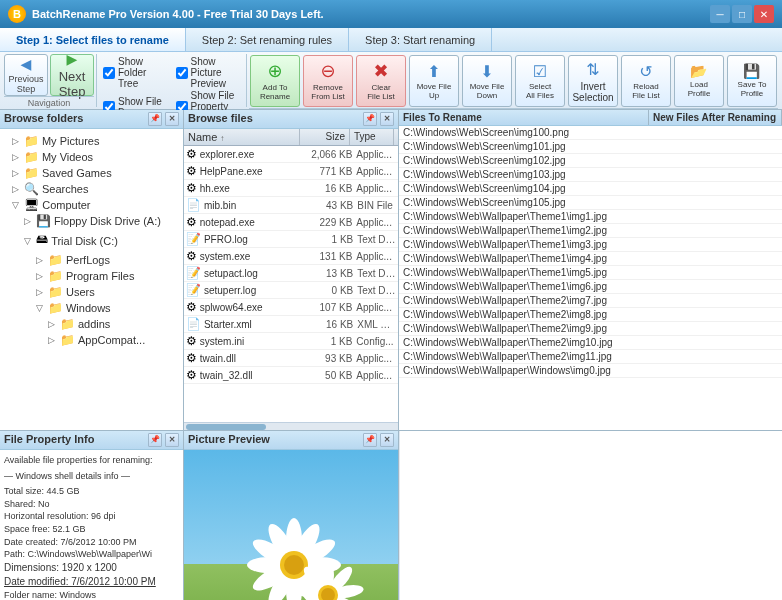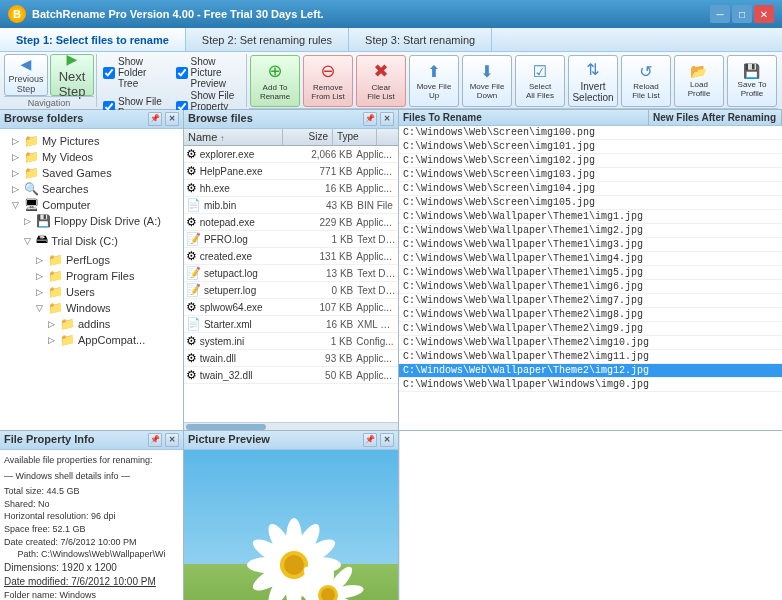--- a/index.html
+++ b/index.html
@@ -156,21 +156,21 @@
       display: flex;
       background: linear-gradient(to bottom, #e8eef4, #d0dce8);
       border-bottom: 1px solid #a0b0c0;
     }
     .col-header {
       padding: 2px 4px;
       font-size: 10px; color: #333;
       border-right: 1px solid #b0bcc8;
       cursor: pointer; user-select: none;
     }
-    .col-name { width: 99px; }
+    .col-name { width: 116px; }
     .col-size { width: 50px; text-align: right; }
     .col-type { width: 44px; }
     .sort-arrow { color: #666; font-size: 8px; }
 
     .file-list { flex: 1; overflow: auto; }
     .file-row {
       display: flex; align-items: center;
       padding: 1px 2px; cursor: pointer;
       border-bottom: 1px solid #f0f0f0;
     }
@@ -191,21 +191,21 @@
     .rename-col {
       padding: 2px 4px;
       font-size: 10px; font-weight: bold; color: #333;
       border-right: 1px solid #a0b8c8;
     }
     .rename-list { flex: 1; overflow: auto; }
     .rename-row {
       padding: 1px 4px;
       font-size: 10px; color: #333;
       border-bottom: 1px solid #f0f0f0;
-      white-space: nowrap; cursor: pointer; font-family: Liberation Mono, monospace;
+      white-space: nowrap; cursor: pointer;
     }
     .rename-row.selected { background: #3399ee; color: white; }
 
     
     .bottom-section {
       display: flex;
       height: 210px;
       border-top: 1px solid #a0b8c8;
     }
 
@@ -503,21 +503,21 @@
         <span class="file-type">Applic...</span>
       </div>
       <div class="file-row">
         <span class="file-icon">📝</span>
         <span class="file-name">PFRO.log</span>
         <span class="file-size">1 KB</span>
         <span class="file-type">Text Doc...</span>
       </div>
       <div class="file-row">
         <span class="file-icon">⚙</span>
-        <span class="file-name">created.exe</span>
+        <span class="file-name">system.exe</span>
         <span class="file-size">131 KB</span>
         <span class="file-type">Applic...</span>
       </div>
       <div class="file-row">
         <span class="file-icon">📝</span>
         <span class="file-name">setupact.log</span>
         <span class="file-size">13 KB</span>
         <span class="file-type">Text Do...</span>
       </div>
       <div class="file-row">
@@ -579,21 +579,20 @@
       <div class="rename-row">C:\Windows\Web\Wallpaper\Theme1\img2.jpg</div>
       <div class="rename-row">C:\Windows\Web\Wallpaper\Theme1\img3.jpg</div>
       <div class="rename-row">C:\Windows\Web\Wallpaper\Theme1\img4.jpg</div>
       <div class="rename-row">C:\Windows\Web\Wallpaper\Theme1\img5.jpg</div>
       <div class="rename-row">C:\Windows\Web\Wallpaper\Theme1\img6.jpg</div>
       <div class="rename-row">C:\Windows\Web\Wallpaper\Theme2\img7.jpg</div>
       <div class="rename-row">C:\Windows\Web\Wallpaper\Theme2\img8.jpg</div>
       <div class="rename-row">C:\Windows\Web\Wallpaper\Theme2\img9.jpg</div>
       <div class="rename-row">C:\Windows\Web\Wallpaper\Theme2\img10.jpg</div>
       <div class="rename-row">C:\Windows\Web\Wallpaper\Theme2\img11.jpg</div>
-      <div class="rename-row selected">C:\Windows\Web\Wallpaper\Theme2\img12.jpg</div>
       <div class="rename-row">C:\Windows\Web\Wallpaper\Windows\img0.jpg</div>
     </div>
   </div>
 
 </div>
 
 <div class="bottom-section">
 
   <div class="property-info">
     <div class="panel-header">
@@ -604,21 +603,21 @@
       </div>
     </div>
     <div class="prop-content">
       <div style="font-size:9px; margin-bottom:3px;">Available file properties for renaming:</div>
       <div style="font-size:9px; margin-bottom:3px;">— Windows shell details info —</div>
       <div style="font-size:9px;">Total size: 44.5 GB</div>
       <div style="font-size:9px;">Shared: No</div>
       <div style="font-size:9px;">Horizontal resolution: 96 dpi</div>
       <div style="font-size:9px;">Space free: 52.1 GB</div>
       <div style="font-size:9px;">Date created: 7/6/2012 10:00 PM</div>
-      <div style="font-size:9px;text-align:center;">Path: C:\Windows\Web\Wallpaper\Wi</div>
+      <div style="font-size:9px;">Path: C:\Windows\Web\Wallpaper\Wi</div>
       <div style="font-size:10px;">Dimensions: 1920 x 1200</div>
       <div style="font-size:10px;text-decoration:underline;">Date modified: 7/6/2012 10:00 PM</div>
       <div style="font-size:9px;">Folder name: Windows</div>
 
     </div>
   </div>
 
   <div class="picture-preview">
     <div class="panel-header">
       <span>Picture Preview</span>

